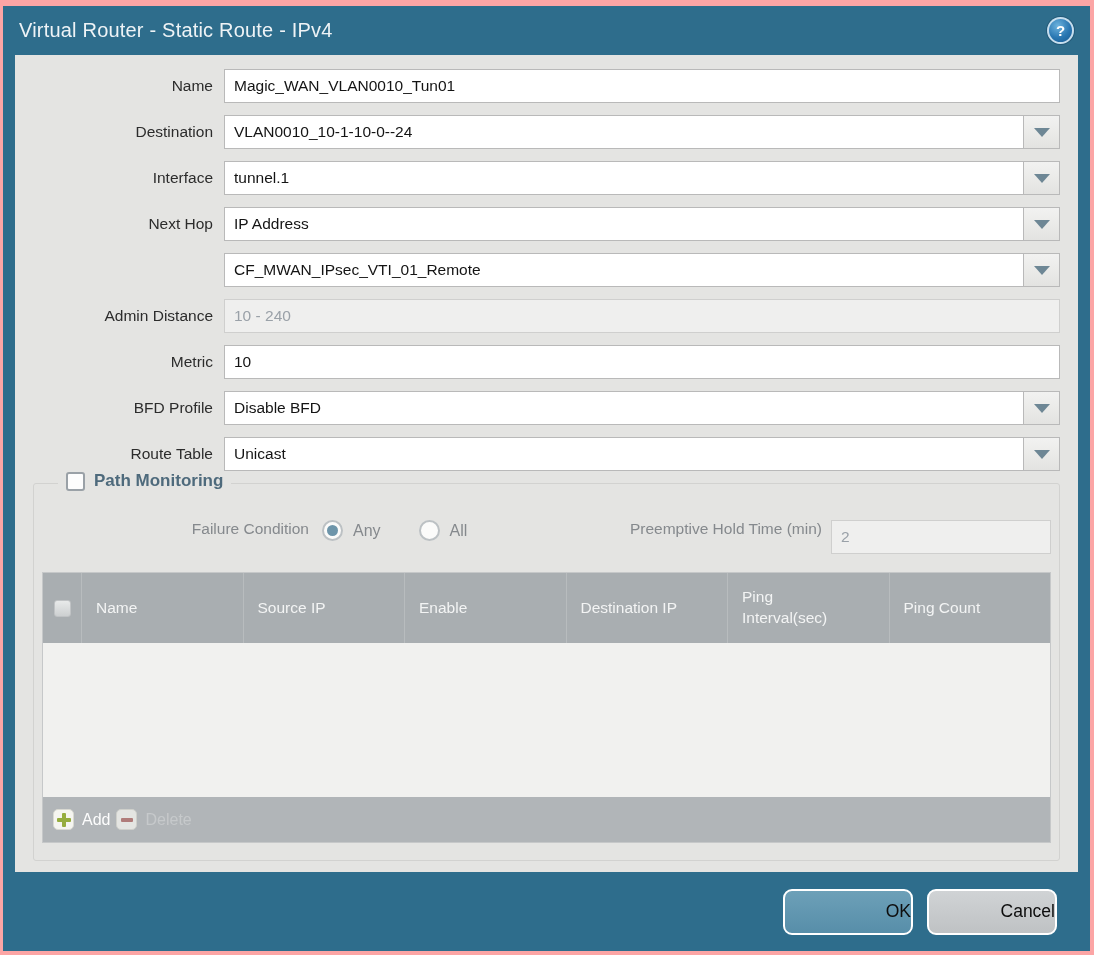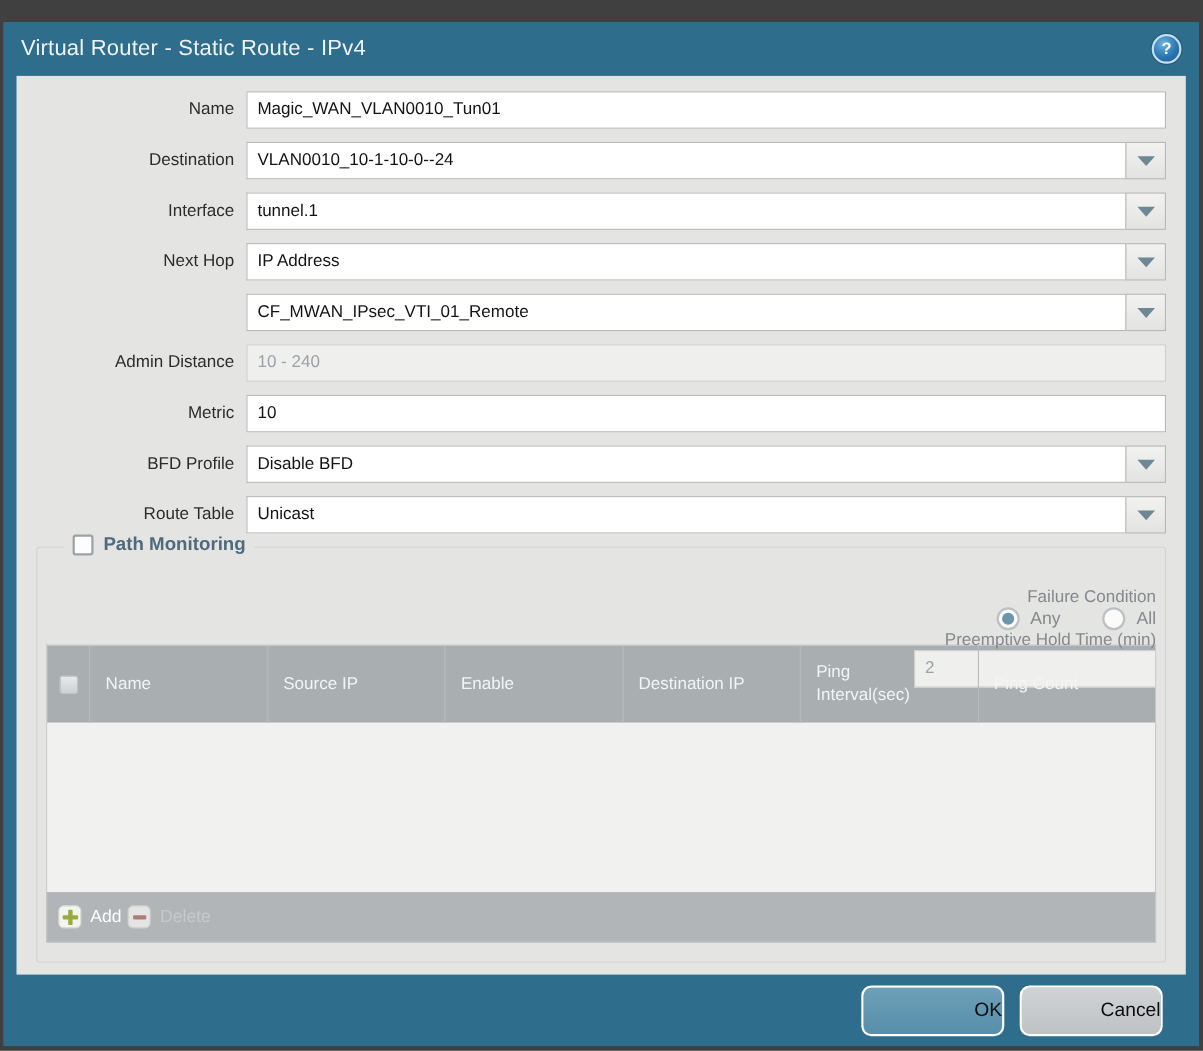--- a/index.html
+++ b/index.html
@@ -1,19 +1,19 @@
 <!DOCTYPE html>
 <html><head>
 <meta charset="utf-8">
 <style>
   * { box-sizing: border-box; margin: 0; padding: 0; }
   html,body { width:1094px; height:955px; }
   body { font-family: "Liberation Sans", sans-serif; background:#000; }
 
-  .screen { position:relative; width:1094px; height:955px; background:#404040; padding:20px 4px 4px 3px; }
+  .screen { position:relative; width:1094px; height:955px; background:#fca5a5; padding:6px 4px 4px 3px; }
   .frame { width:100%; height:100%; background:#2e6d8c; display:flex; flex-direction:column; }
 
   
   .titlebar { height:49px; flex:none; display:flex; align-items:center; padding:0 16px; }
   .titlebar .title { color:#eef3f6; font-size:20px; letter-spacing:0.2px; }
   .titlebar .spacer { flex:1; }
   .help-icon { width:27px; height:27px; border-radius:50%; flex:none;
     background: radial-gradient(circle at 38% 30%, #6db3de, #2a77b2 55%, #175a92);
     border:2px solid rgba(215,233,244,0.9);
     box-shadow: 0 0 0 1px rgba(20,60,90,0.4);
@@ -41,21 +41,21 @@
     border-top:9px solid #6e8795; }
 
   
   .group { position:relative; margin-top:12px; height:378px; border:1px solid #d2d2d0; border-radius:3px;
     background:#e4e4e2; padding:36px 8px 0 8px; }
   .group-legend { position:absolute; top:-13px; left:24px; background:#e4e4e2; padding:0 8px;
     display:flex; align-items:center; gap:9px; }
   .checkbox { width:19px; height:19px; background:#fdfdfd; border:2px solid #9aa1a7; border-radius:3px; cursor:pointer; }
   .group-legend .gl-text { font-size:17px; font-weight:bold; color:#4e6a7c; white-space:nowrap; }
 
-  .fc-row { display:flex; align-items:flex-end; height:34px;flex-direction:column; }
+  .fc-row { display:flex; align-items:flex-start; height:34px; }
   .fc-label { width:267px; flex:none; text-align:right; color:#85898d; font-size:15.5px; }
   .radio-group { display:flex; align-items:center; }
   .radio { width:21px; height:21px; border-radius:50%; background:#fbfbfa; border:2px solid #bcc1c4;
     display:flex; align-items:center; justify-content:center; cursor:pointer; flex:none; }
   .radio .dot { width:11px; height:11px; border-radius:50%; background:#6d95aa; }
   .radio-lbl { color:#85898d; font-size:16px; margin-left:10px; }
   .pht-label { color:#85898d; font-size:15.5px; text-align:right; white-space:nowrap; }
   .pht-input { width:220px; flex:none; margin-left:9px; }
 
   

